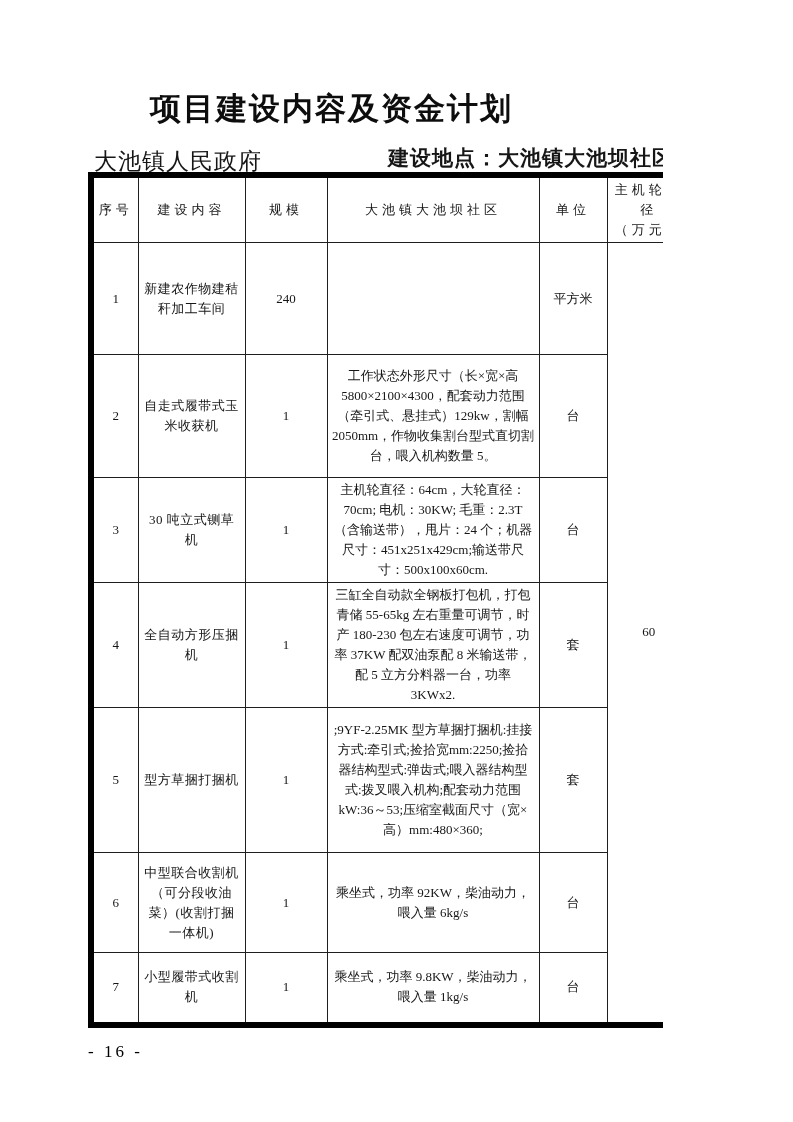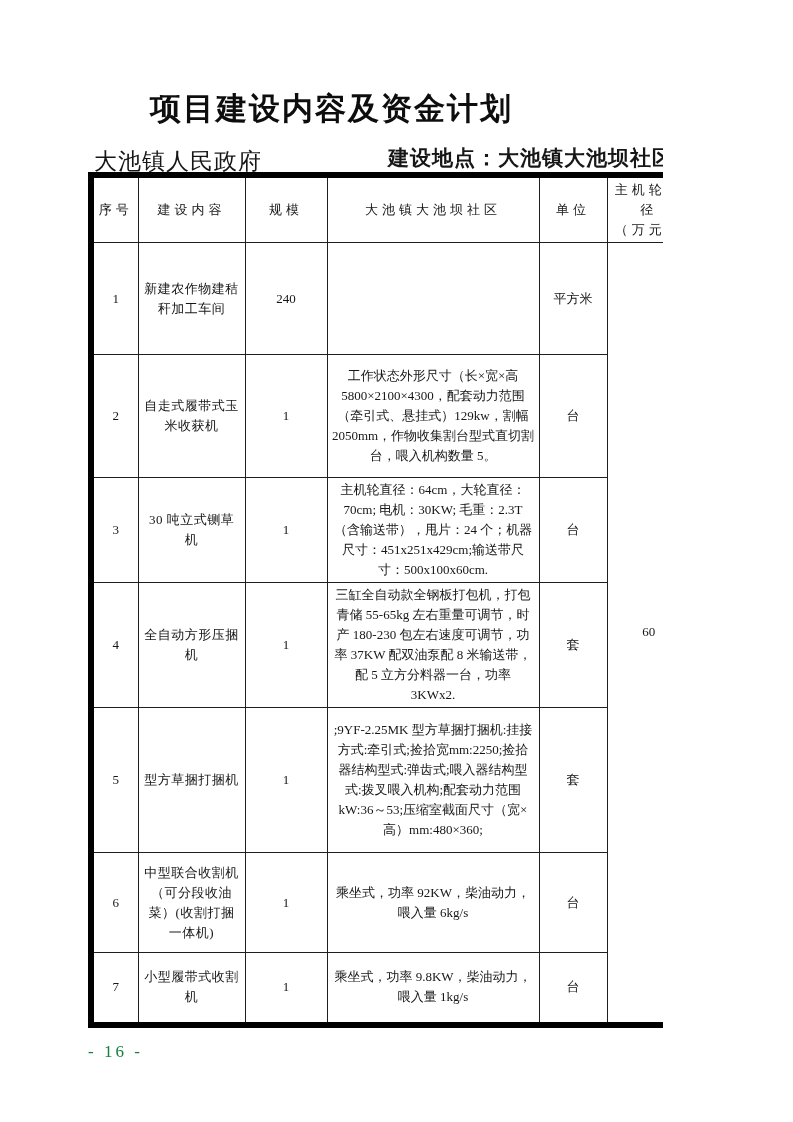--- a/index.html
+++ b/index.html
@@ -80,21 +80,21 @@
     padding: 2px 6px;
     line-height: 20.5px;
   }
   td.c-invest { font-size: 14px; }
   .pagenum {
     position: absolute;
     top: 1042px;
     left: 88px;
     font-size: 17px;
     letter-spacing: 3px;
-    color: #15803d;
+    color: #000000;
   }
 </style>
 </head>
 <body>
 
 <div class="page">
 
   <h1 class="title">项目建设内容及资金计划</h1>
 
   <div class="applicant">大池镇人民政府</div>

